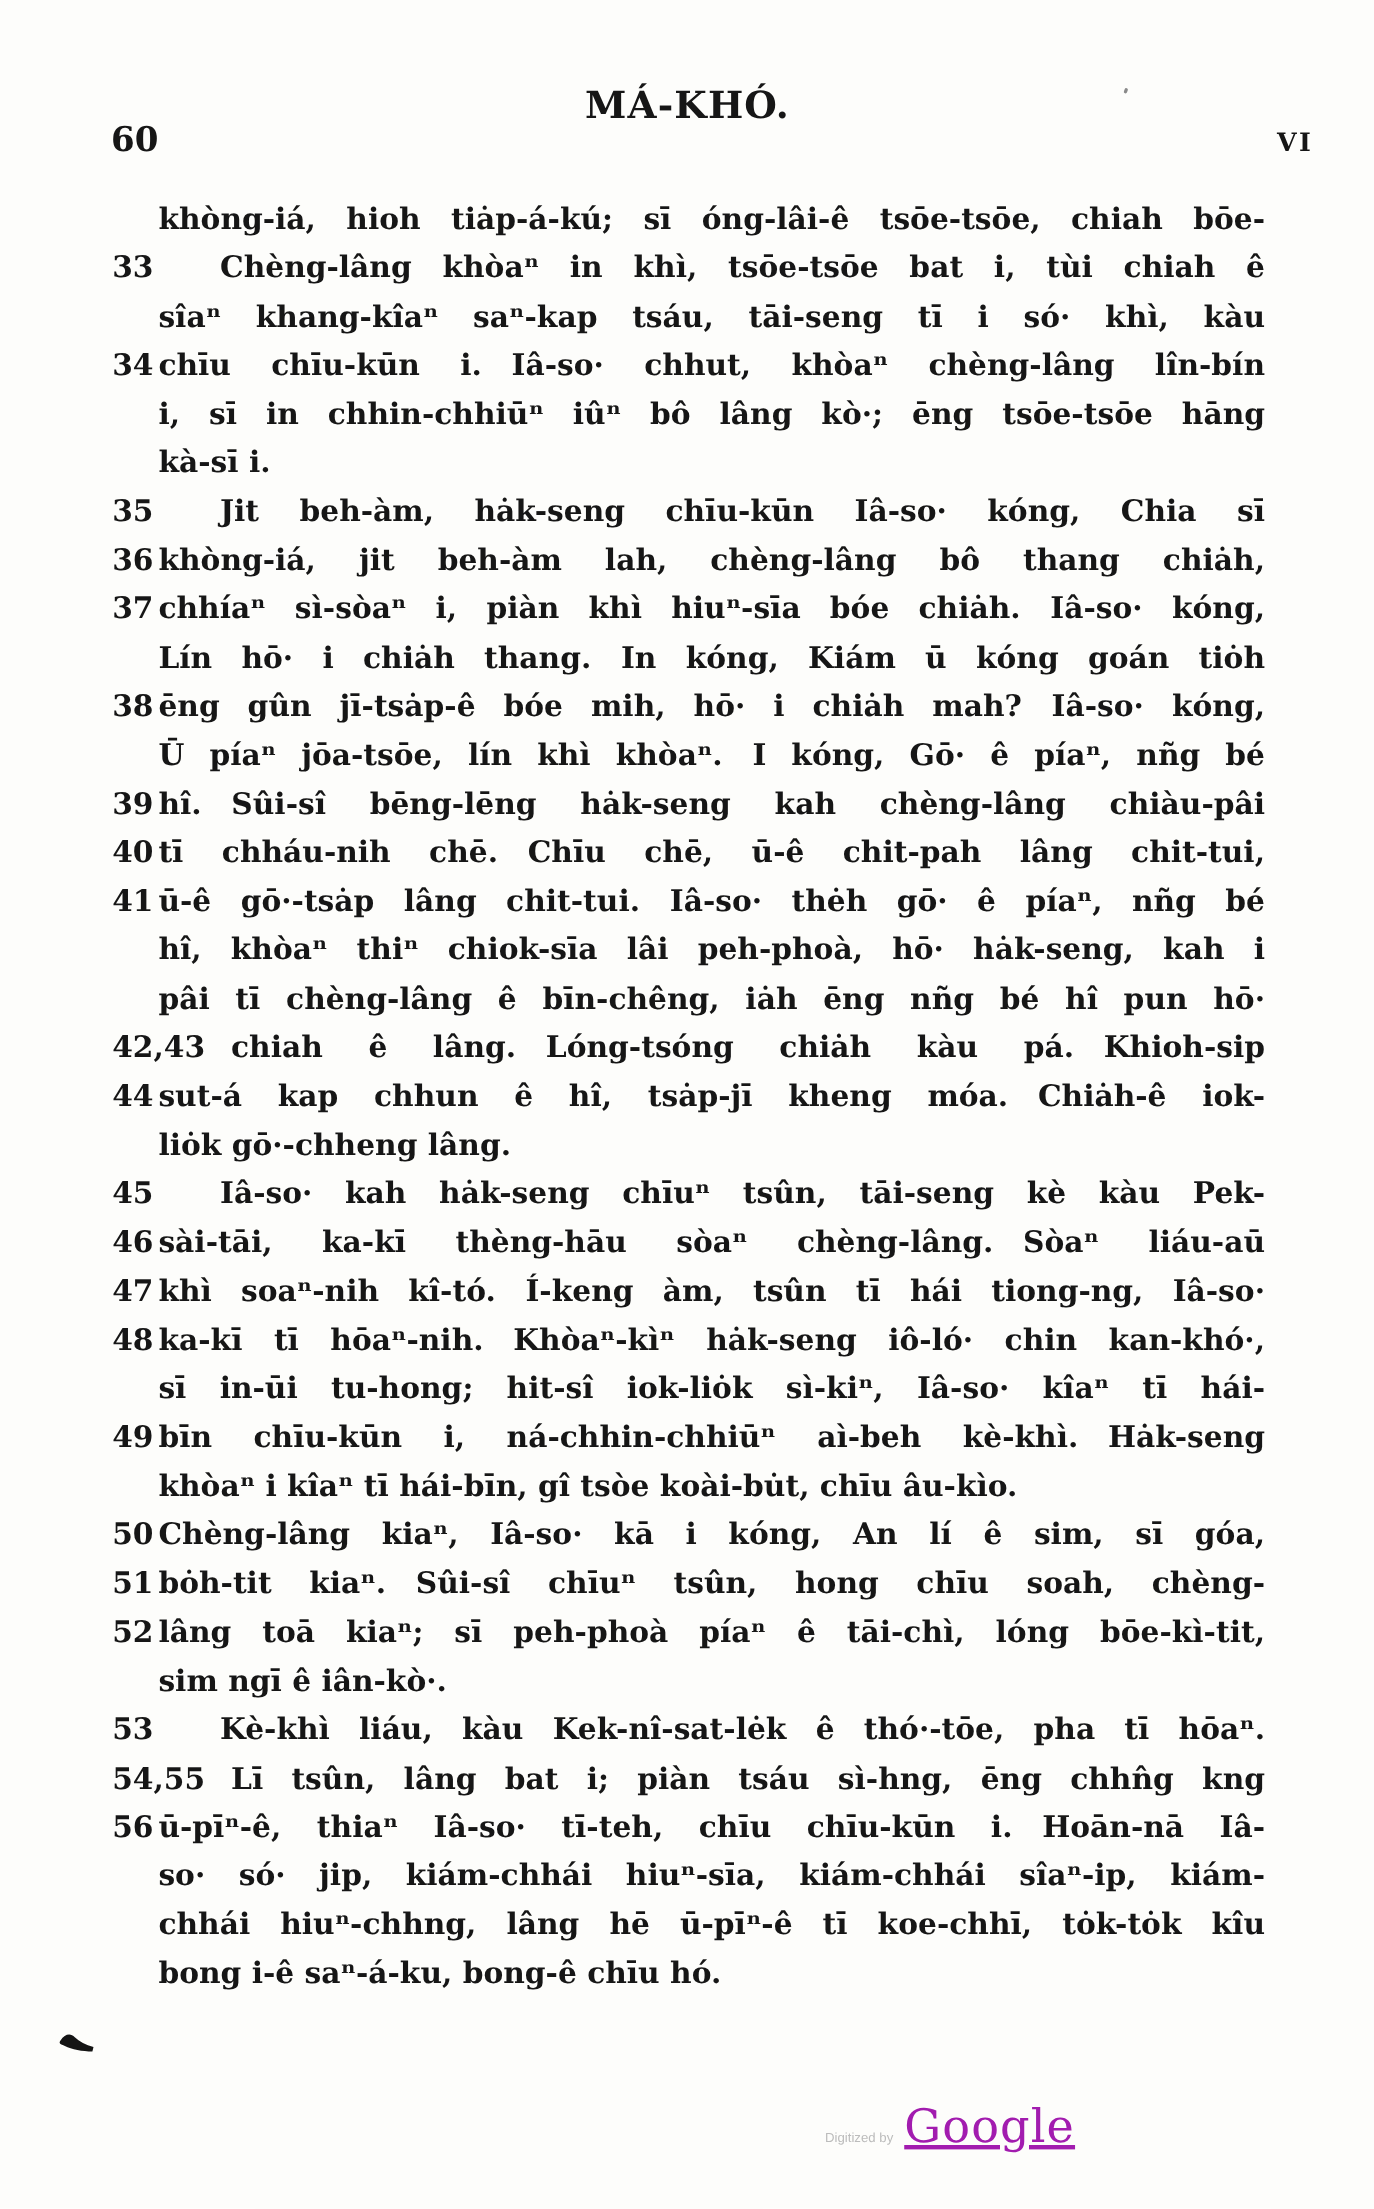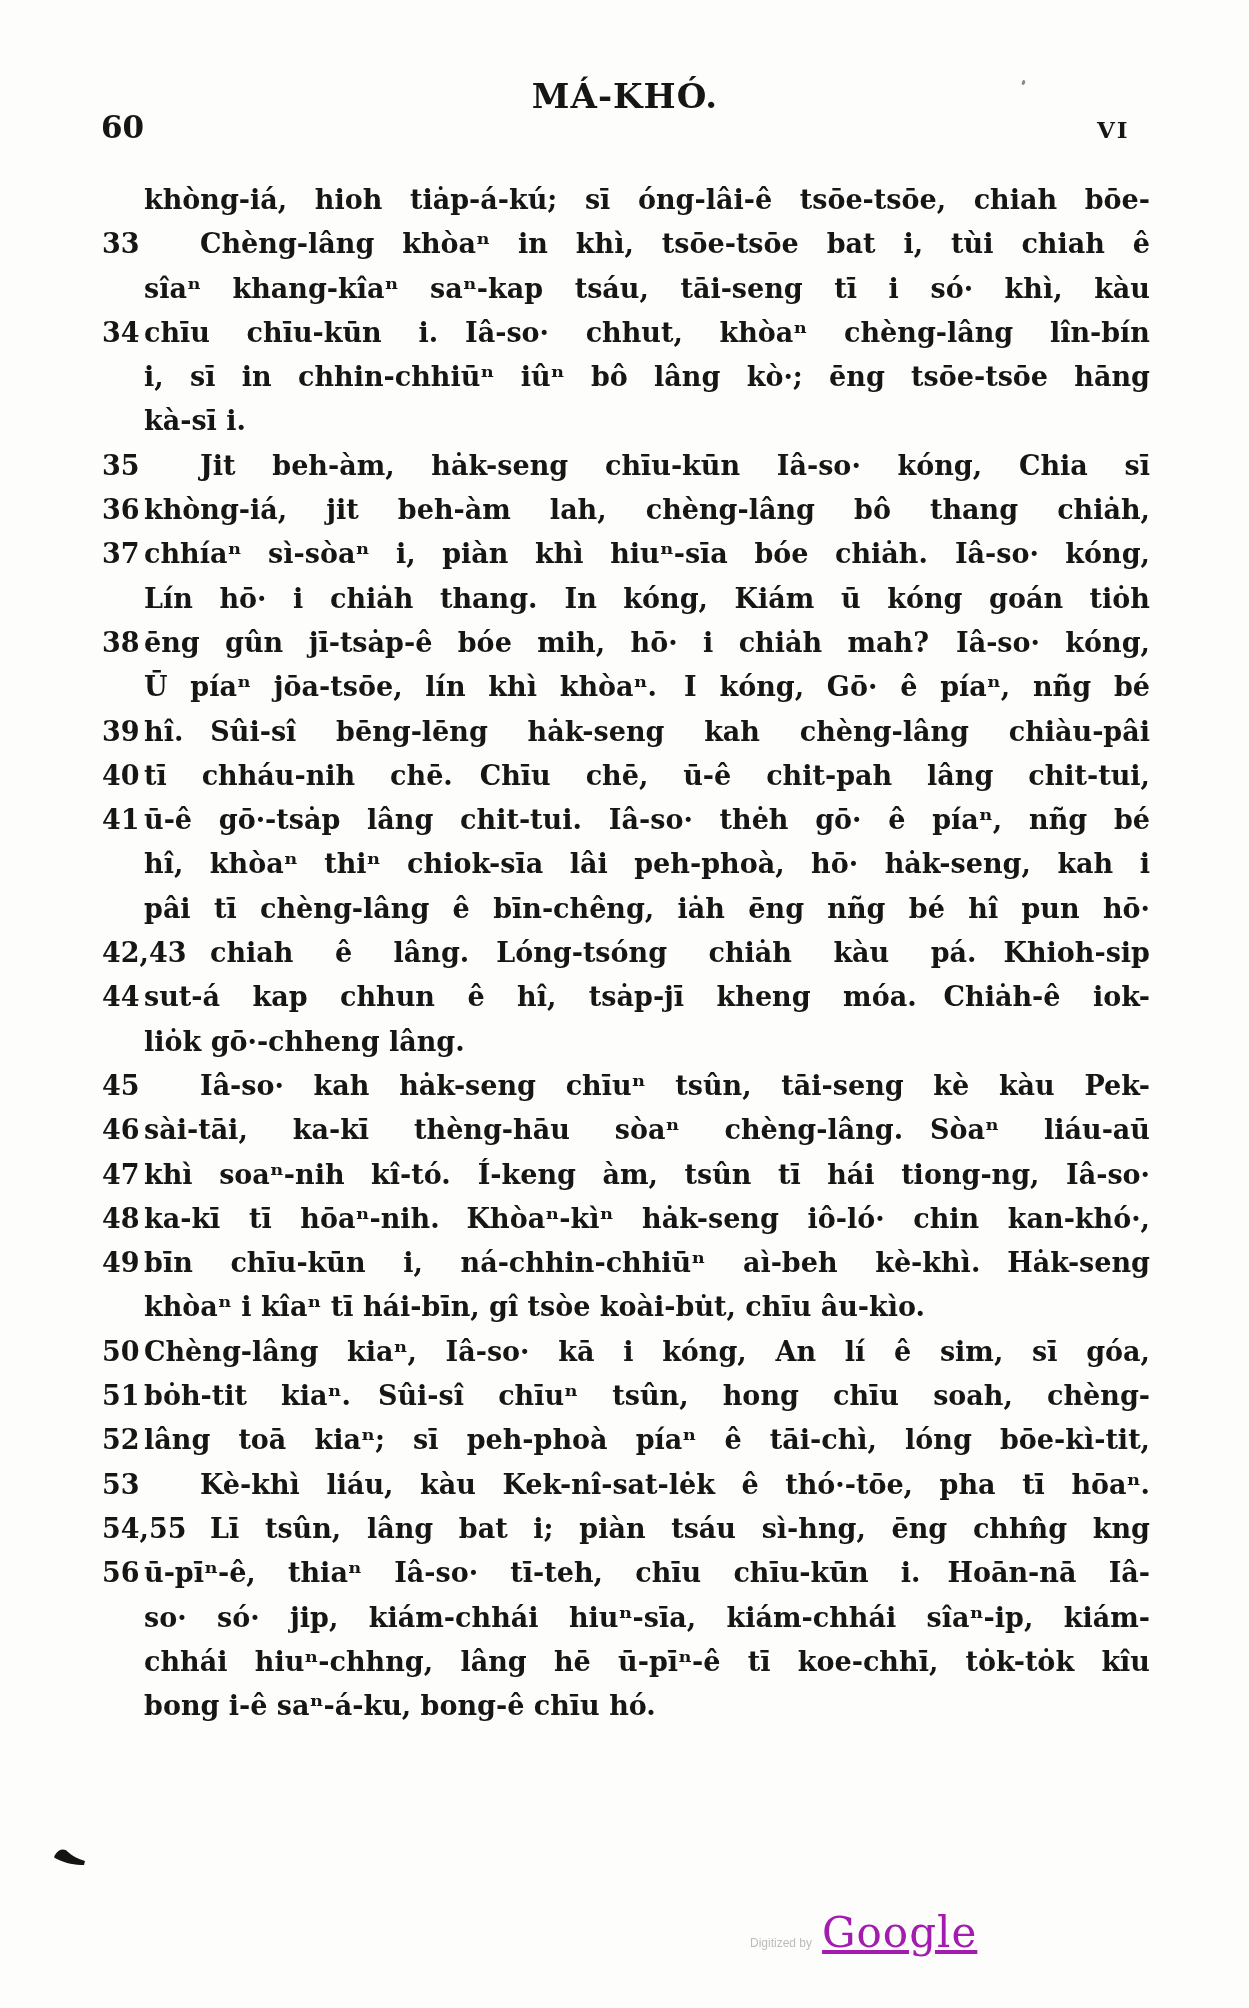--- a/index.html
+++ b/index.html
@@ -8,21 +8,21 @@
     width:1249px;height:2008px;
     background:#fdfdfb;
     font-family:"DejaVu Serif", serif;
     color:#161616;
     overflow:hidden;
   }
   
   .hdr-num{position:absolute;left:101px;top:84px;font-size:31px;font-weight:bold;margin-top:25px;}
   .hdr-title{position:absolute;left:100px;top:76px;width:1050px;text-align:center;
     font-size:34px;font-weight:bold;letter-spacing:1px;}
-  .hdr-chap{position:absolute;left:1097px;top:116px;font-size:23px;font-weight:bold;letter-spacing:2px;}
+  .hdr-chap{position:absolute;left:1161px;top:116px;font-size:23px;font-weight:bold;letter-spacing:2px;}
   .speck{position:absolute;left:1022px;top:80px;width:3px;height:5px;background:#8a8a8a;transform:rotate(20deg);border-radius:2px;}
   
   .textblock{position:absolute;left:100px;top:178px;width:1050px;}
   .line{position:relative;height:44.3px;font-size:27px;line-height:44.3px;font-weight:bold;}
   .vnum{position:absolute;left:2px;top:0;font-weight:bold;white-space:nowrap;}
   .ltext{display:block;padding-left:44px;text-align:justify;text-align-last:justify;white-space:nowrap;}
   .line.e .ltext{text-align-last:left;}
   .line.p .ltext{text-indent:56px;}
   .line.w .ltext{text-indent:66px;}
   
@@ -124,37 +124,43 @@
       </div>
     <div class="line">
         <span class="vnum">47</span>
         <span class="ltext">khì soaⁿ-nih kî-tó. Í-keng àm, tsûn tī hái tiong-ng, Iâ-so·</span>
       </div>
     <div class="line">
         <span class="vnum">48</span>
         <span class="ltext">ka-kī tī hōaⁿ-nih. Khòaⁿ-kìⁿ hȧk-seng iô-ló· chin kan-khó·,</span>
       </div>
     <div class="line">
+        <span class="ltext">sī in-ūi tu-hong; hit-sî iok-liȯk sì-kiⁿ, Iâ-so· kîaⁿ tī hái-</span>
+      </div>
+    <div class="line">
         <span class="vnum">49</span>
         <span class="ltext">bīn chīu-kūn i, ná-chhin-chhiūⁿ aì-beh kè-khì. Hȧk-seng</span>
       </div>
     <div class="line e">
         <span class="ltext">khòaⁿ i kîaⁿ tī hái-bīn, gî tsòe koài-bu̇t, chīu âu-kìo.</span>
       </div>
     <div class="line">
         <span class="vnum">50</span>
         <span class="ltext">Chèng-lâng kiaⁿ, Iâ-so· kā i kóng, An lí ê sim, sī góa,</span>
       </div>
     <div class="line">
         <span class="vnum">51</span>
         <span class="ltext">bȯh-tit kiaⁿ. Sûi-sî chīuⁿ tsûn, hong chīu soah, chèng-</span>
       </div>
     <div class="line">
         <span class="vnum">52</span>
         <span class="ltext">lâng toā kiaⁿ; sī peh-phoà píaⁿ ê tāi-chì, lóng bōe-kì-tit,</span>
+      </div>
+    <div class="line e">
+        <span class="ltext">sim ngī ê iân-kò·.</span>
       </div>
     <div class="line p">
         <span class="vnum">53</span>
         <span class="ltext">Kè-khì liáu, kàu Kek-nî-sat-lėk ê thó·-tōe, pha tī hōaⁿ.</span>
       </div>
     <div class="line w">
         <span class="vnum">54,55</span>
         <span class="ltext">Lī tsûn, lâng bat i; piàn tsáu sì-hng, ēng chhn̂g kng</span>
       </div>
     <div class="line">

